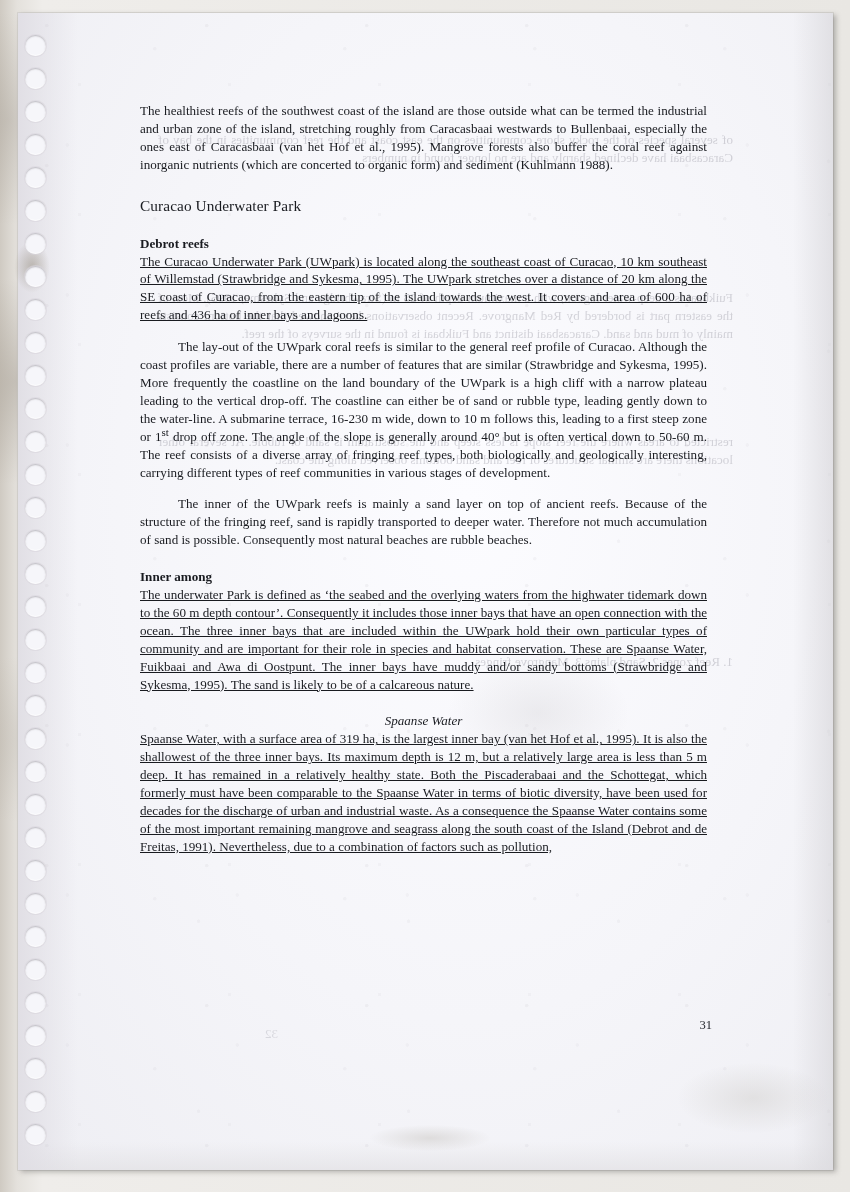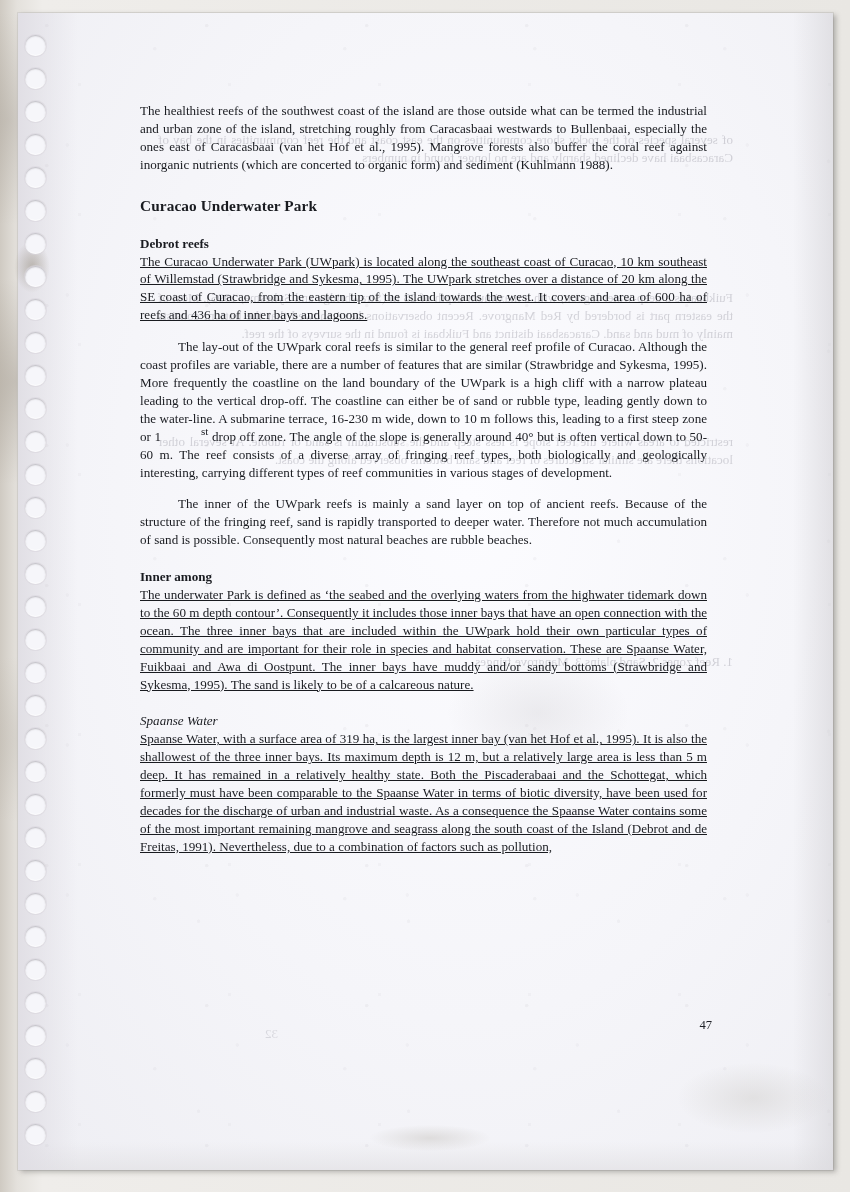--- a/index.html
+++ b/index.html
@@ -71,34 +71,34 @@
   }
   p.para{
     margin:0 0 14px 0;
     font-size:13.1px;line-height:17.9px;
     text-align:justify;
     text-indent:0;
     -webkit-font-smoothing:antialiased;
   }
   p.para.indent{text-indent:38px;}
   p.para.tight{margin-bottom:4px;}
-  sup{font-size:11px;vertical-align:super;line-height:0;margin-left:40px;}
+  sup{font-size:11px;vertical-align:super;line-height:0;}
 
   h1.sec{
     margin:22px 0 8px 0;
-    font-size:15.3px;font-weight:bold;line-height:20px;
+    font-size:15.3px;font-weight:normal;line-height:20px;
     letter-spacing:.1px;
   }
   h2.sub{
     margin:19px 0 0 0;
     font-size:13.1px;font-weight:bold;line-height:17.9px;
   }
   h3.subi{
     margin:19px 0 0 0;
-    font-size:13.1px;font-weight:normal;font-style:italic;line-height:17.9px;
+    font-size:13.1px;font-weight:normal;font-style:italic;line-height:17.9px;text-align:center;
   }
   .afterhead{margin-top:1px;text-decoration:underline;}
 
   .pageno{
     position:absolute;left:0;top:0;width:567px;
     text-align:right;font-size:12.6px;color:#1d2026;
   }
 
   
   .bleed{
@@ -216,15 +216,15 @@
     <h2 class="sub">Inner among</h2>
 
     <p class="para afterhead">The underwater Park is defined as ‘the seabed and the overlying waters from the highwater tidemark down to the 60 m depth contour’. Consequently it includes those inner bays that have an open connection with the ocean. The three inner bays that are included within the UWpark hold their own particular types of community and are important for their role in species and habitat conservation. These are Spaanse Water, Fuikbaai and Awa di Oostpunt. The inner bays have muddy and/or sandy bottoms (Strawbridge and Sykesma, 1995). The sand is likely to be of a calcareous nature.</p>
 
     <h3 class="subi">Spaanse Water</h3>
 
     <p class="para afterhead tight">Spaanse Water, with a surface area of 319 ha, is the largest inner bay (van het Hof et al., 1995). It is also the shallowest of the three inner bays. Its maximum depth is 12 m, but a relatively large area is less than 5 m deep. It has remained in a relatively healthy state. Both the Piscaderabaai and the Schottegat, which formerly must have been comparable to the Spaanse Water in terms of biotic diversity, have been used for decades for the discharge of urban and industrial waste. As a consequence the Spaanse Water contains some of the most important remaining mangrove and seagrass along the south coast of the Island (Debrot and de Freitas, 1991). Nevertheless, due to a combination of factors such as pollution,</p>
 
   </div>
 
-  <div class="pageno" style="position:absolute;left:140px;top:1018px;width:572px;">47</div>
+  <div class="pageno" style="position:absolute;left:140px;top:1018px;width:572px;">31</div>
 
 </div>
 
 </body></html>

